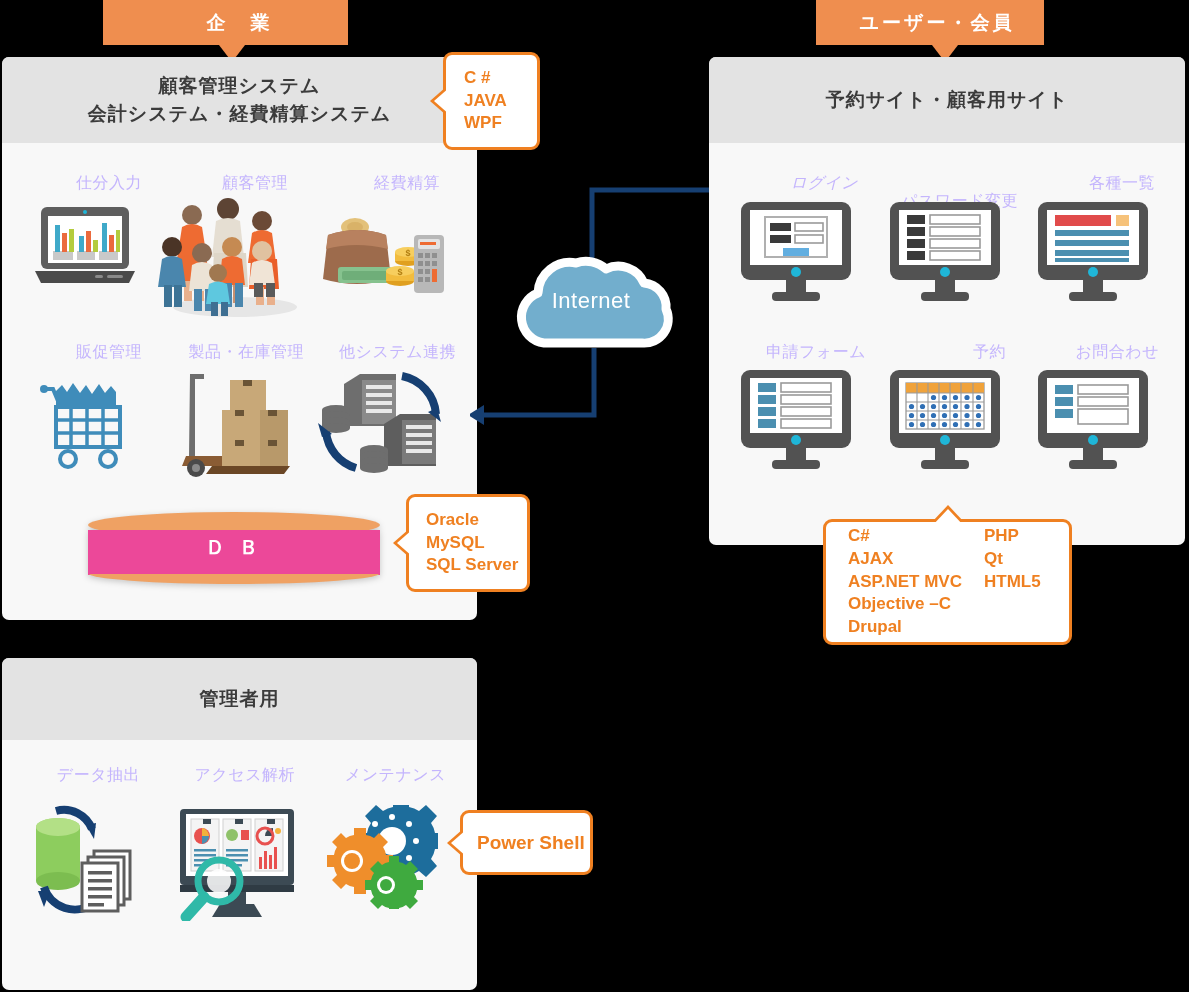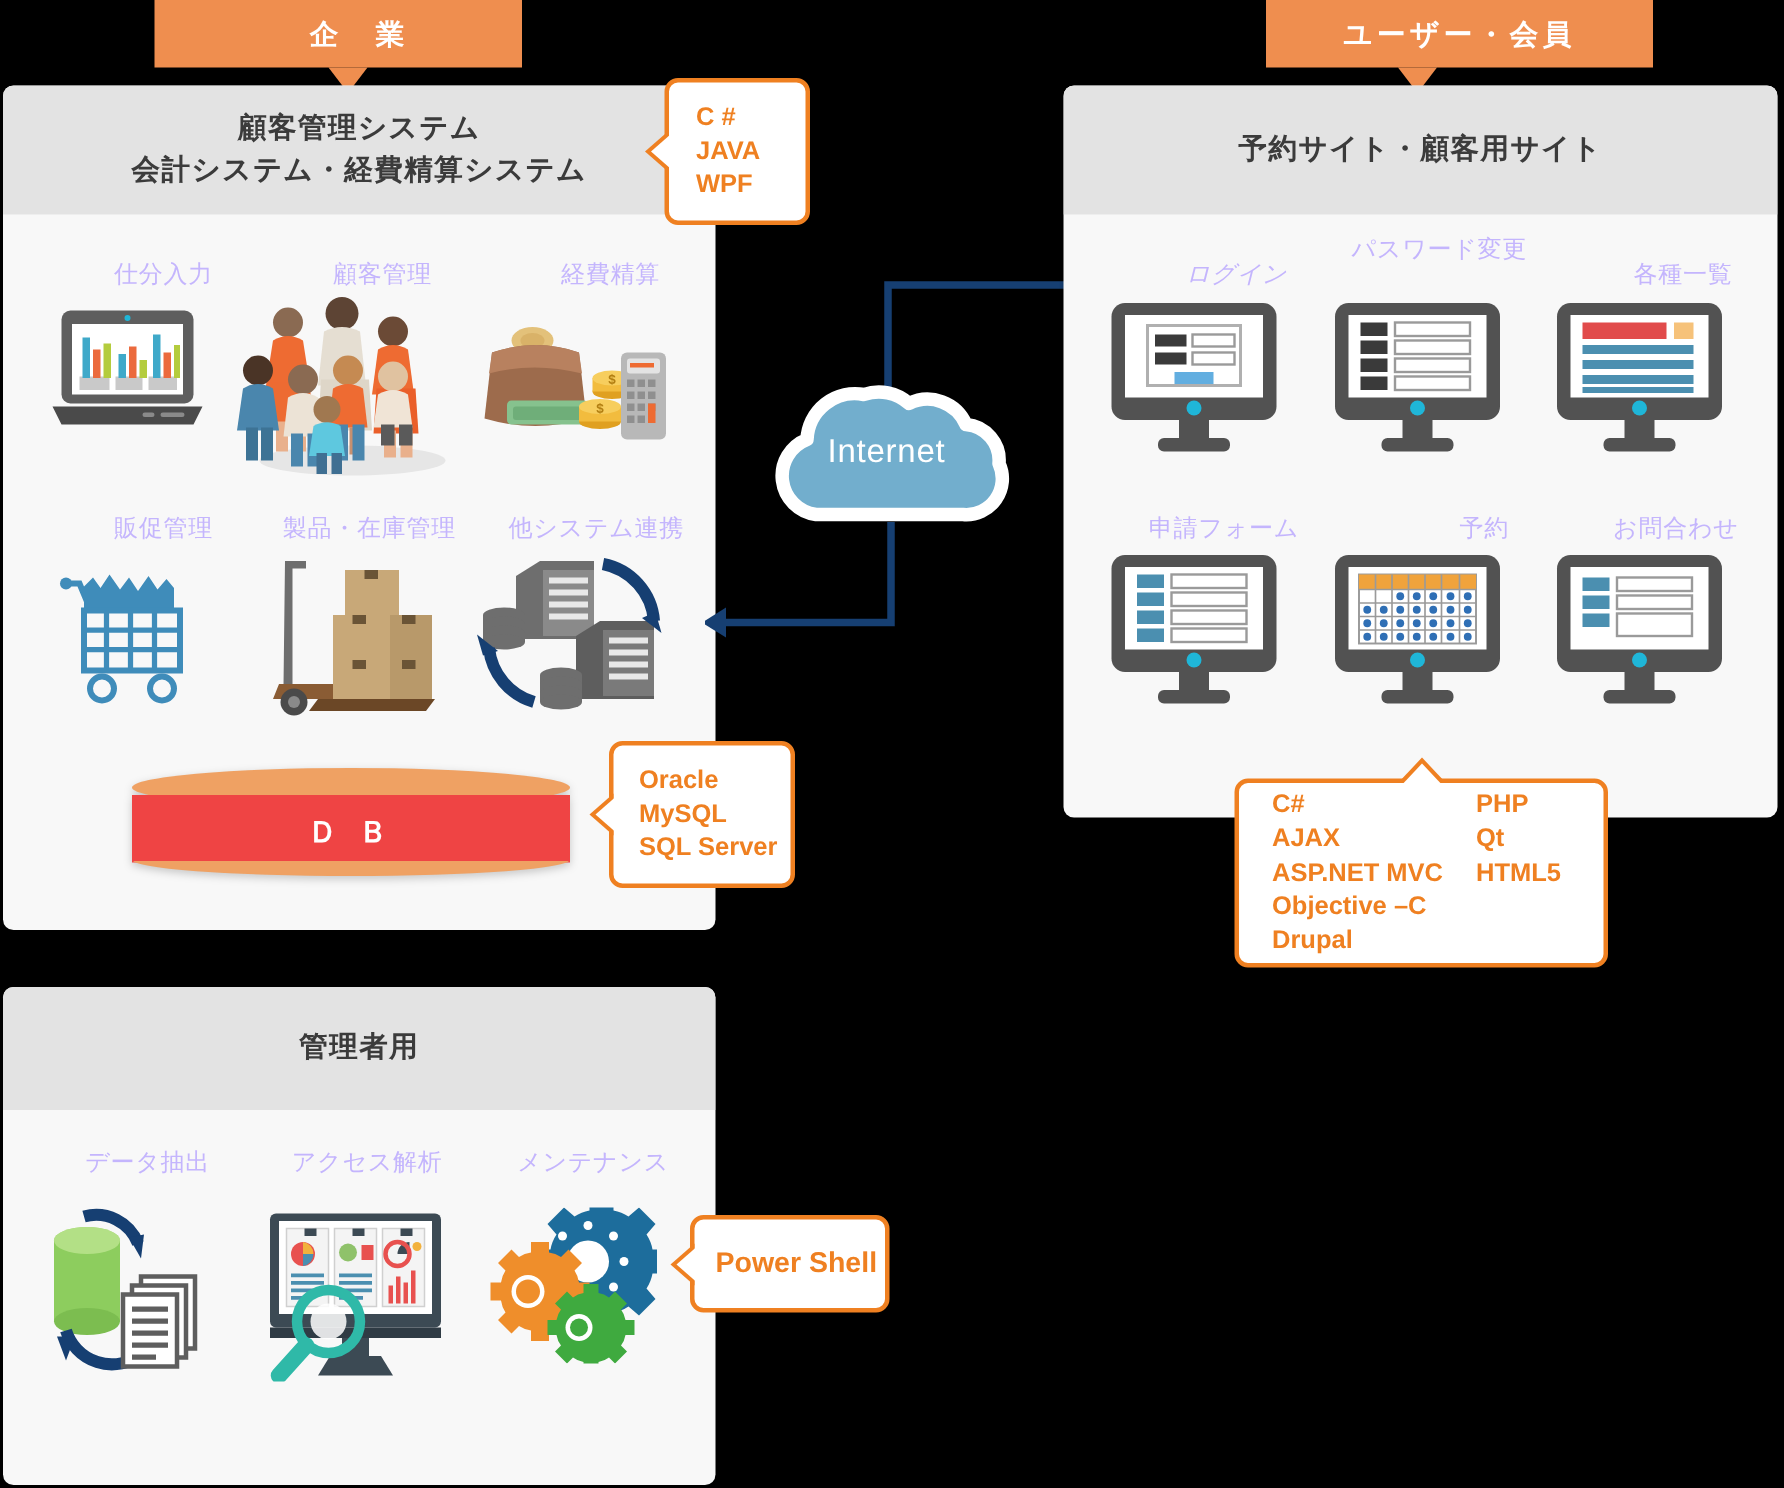--- a/index.html
+++ b/index.html
@@ -39,38 +39,38 @@
        width:0;height:0;border-left:16px solid transparent;
        border-right:16px solid transparent;border-bottom:17px solid #ef8021;}
   .callout-notch-t:after{content:"";position:absolute;left:-16px;top:4px;
        width:0;height:0;border-left:16px solid transparent;
        border-right:16px solid transparent;border-bottom:17px solid #fff;}
   .co-line{line-height:1.35;font-size:17px;white-space:nowrap;}
 
   
   .db-wrap{filter:drop-shadow(0 2px 3px rgba(0,0,0,.2));}
   .db-top{background:#efa163;border-radius:50%;}
-  .db-body{background:#ef4444;display:flex;align-items:center;justify-content:center;}
+  .db-body{background:#ec4899;display:flex;justify-content:center;}
   .db-text{color:#fff;font-weight:bold;font-size:20px;letter-spacing:4px;}
 
   
   .cloud-label{position:absolute;width:100%;text-align:center;color:#fff;
        font-weight:normal;font-size:22px;letter-spacing:.5px;}           
 
   svg{display:block;}
 </style>
 </head>
 <body>
 
 <div class="abs tab" style="left:103px;top:0;width:217px;height:45px;padding-left:28px;">
   <span>企　業</span>
 </div>
 <div class="abs tab-arrow" style="left:219px;top:45px;"></div>
 
-<div class="abs tab" style="left:844px;top:0;width:258px;height:45px;">
+<div class="abs tab" style="left:816px;top:0;width:214px;height:45px;padding-left:14px;">
   <span>ユーザー・会員</span>
 </div>
 <div class="abs tab-arrow" style="left:932px;top:45px;"></div>
 
 <div class="abs panel" style="left:2px;top:57px;width:475px;height:563px;">
   <div class="panel-head" style="height:86px;">
     <div class="panel-title">
       <div>顧客管理システム</div>
       <div>会計システム・経費精算システム</div>
     </div>
@@ -338,21 +338,21 @@
 <div class="cloud-label" style="top:45px;">Internet</div>
 </div>
 
 <div class="abs panel" style="left:709px;top:57px;width:476px;height:488px;">
   <div class="panel-head" style="height:86px;">
     <div class="panel-title">予約サイト・顧客用サイト</div>
   </div>
 </div>
 
 <div class="abs item-label" style="left:736px;top:173px;width:122px;font-style:italic;">ログイン</div>
-<div class="abs item-label" style="left:872px;top:156px;width:146px;">パスワード変更</div>
+<div class="abs item-label" style="left:872px;top:191px;width:146px;">パスワード変更</div>
 <div class="abs item-label" style="left:1033px;top:173px;width:122px;">各種一覧</div>
 <div class="abs item-label" style="left:730px;top:342px;width:136px;">申請フォーム</div>
 <div class="abs item-label" style="left:886px;top:342px;width:120px;">予約</div>
 <div class="abs item-label" style="left:1033px;top:342px;width:126px;">お問合わせ</div>
 
 <div class="abs" style="left:739px;top:202px;">
 <svg width="114" height="105" viewBox="0 0 114 105">
   <rect x="2" y="0" width="110" height="78" rx="9" fill="#525252"></rect>
   <rect x="11" y="8" width="92" height="55" fill="#ffffff"></rect>
   <rect x="26" y="15" width="62" height="40" fill="none" stroke="#b0b0b0" stroke-width="2"></rect>

